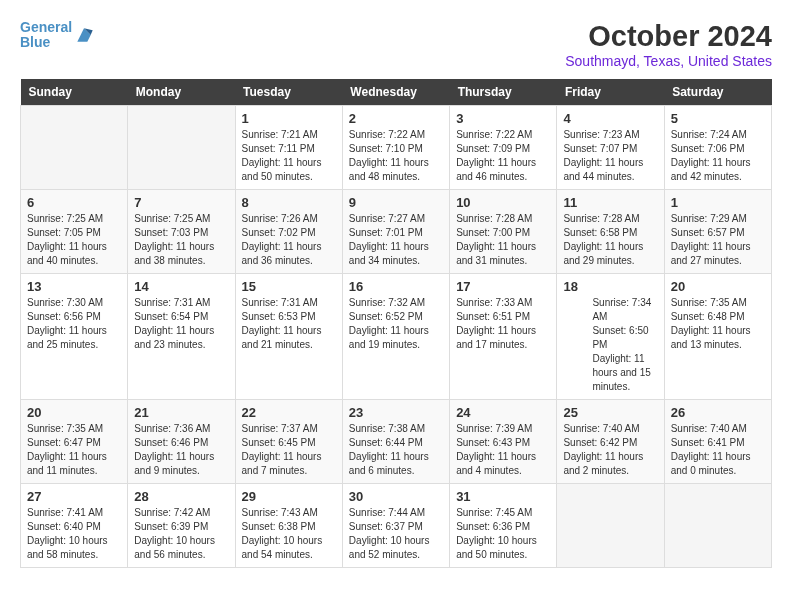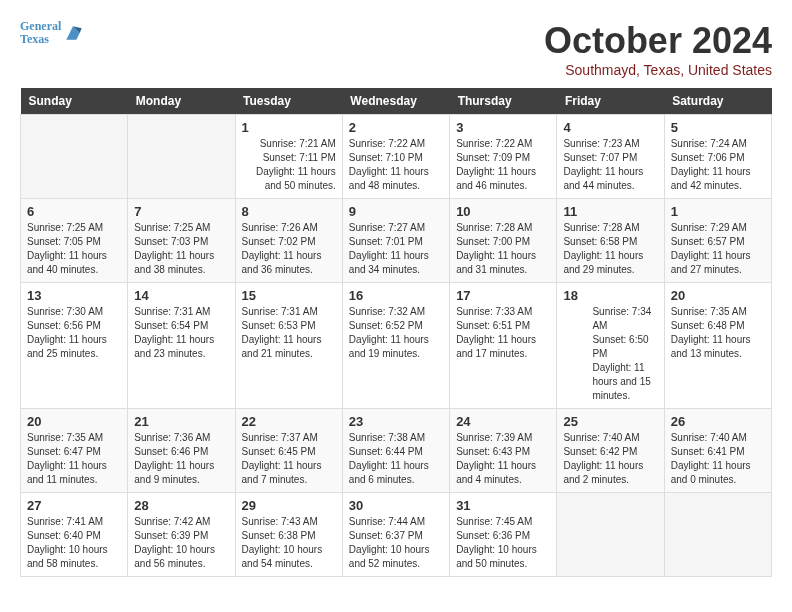--- a/index.html
+++ b/index.html
@@ -14,45 +14,44 @@
       display: flex;
       align-items: flex-start;
       justify-content: space-between;
       margin-bottom: 10px;
     }
     .logo {
       display: flex;
       align-items: center;
     }
     .logo-text {
-      font-size: 12px;
+      font-size: 14px;
       font-weight: bold;
       color: #333;
       line-height: 1.1;
-      font-family: Liberation Serif, serif;
     }
     .logo-text span {
       color: #4a90c4;
     }
     .logo-icon {
       width: 20px;
       height: 20px;
       margin-left: 2px;
     }
     .title-block {
       text-align: right;
     }
     .month-title {
-      font-size: 36px;
+      font-size: 29px;
       font-weight: bold;
       color: #333;
     }
     .subtitle {
       font-size: 14px;
-      color: #7f1d1d;
+      color: #6d28d9;
     }
     table {
       width: 100%;
       border-collapse: collapse;
       font-size: 11px;
     }
     thead th {
       background-color: #404040;
       color: #fff;
       text-align: left;
@@ -88,21 +87,21 @@
     }
   </style>
 </head>
 <body>
 
 <div class="header">
   <div class="logo">
     <div>
       <div class="logo-text">
         <span>General</span><br>
-        <span style="color:#4a90c4;">Texas</span>
+        <span style="color:#4a90c4;">Blue</span>
       </div>
     </div>
     <svg class="logo-icon" viewBox="0 0 30 30" xmlns="http://www.w3.org/2000/svg">
       <polygon points="5,25 15,5 25,15 20,25" fill="#4a90c4"></polygon>
       <polygon points="15,5 25,15 28,8" fill="#2a6090"></polygon>
     </svg>
   </div>
   <div class="title-block">
     <div class="month-title">October 2024</div>
     <div class="subtitle">Southmayd, Texas, United States</div>
@@ -120,21 +119,21 @@
         <th>Friday</th>
         <th>Saturday</th>
       </tr>
   </thead>
   <tbody id="calendar-body">
   <tr>
         <td class="empty-cell"></td>
         <td class="empty-cell"></td>
         <td>
           <span class="day-number">1</span>
-          <div class="day-info" style="white-space: pre-line; text-align: right;">Sunrise: 7:21 AM
+          <div class="day-info" style="white-space: pre-line;">Sunrise: 7:21 AM
 Sunset: 7:11 PM
 Daylight: 11 hours and 50 minutes.</div>
         </td>
         <td>
           <span class="day-number">2</span>
           <div class="day-info" style="white-space: pre-line;">Sunrise: 7:22 AM
 Sunset: 7:10 PM
 Daylight: 11 hours and 48 minutes.</div>
         </td>
         <td>

